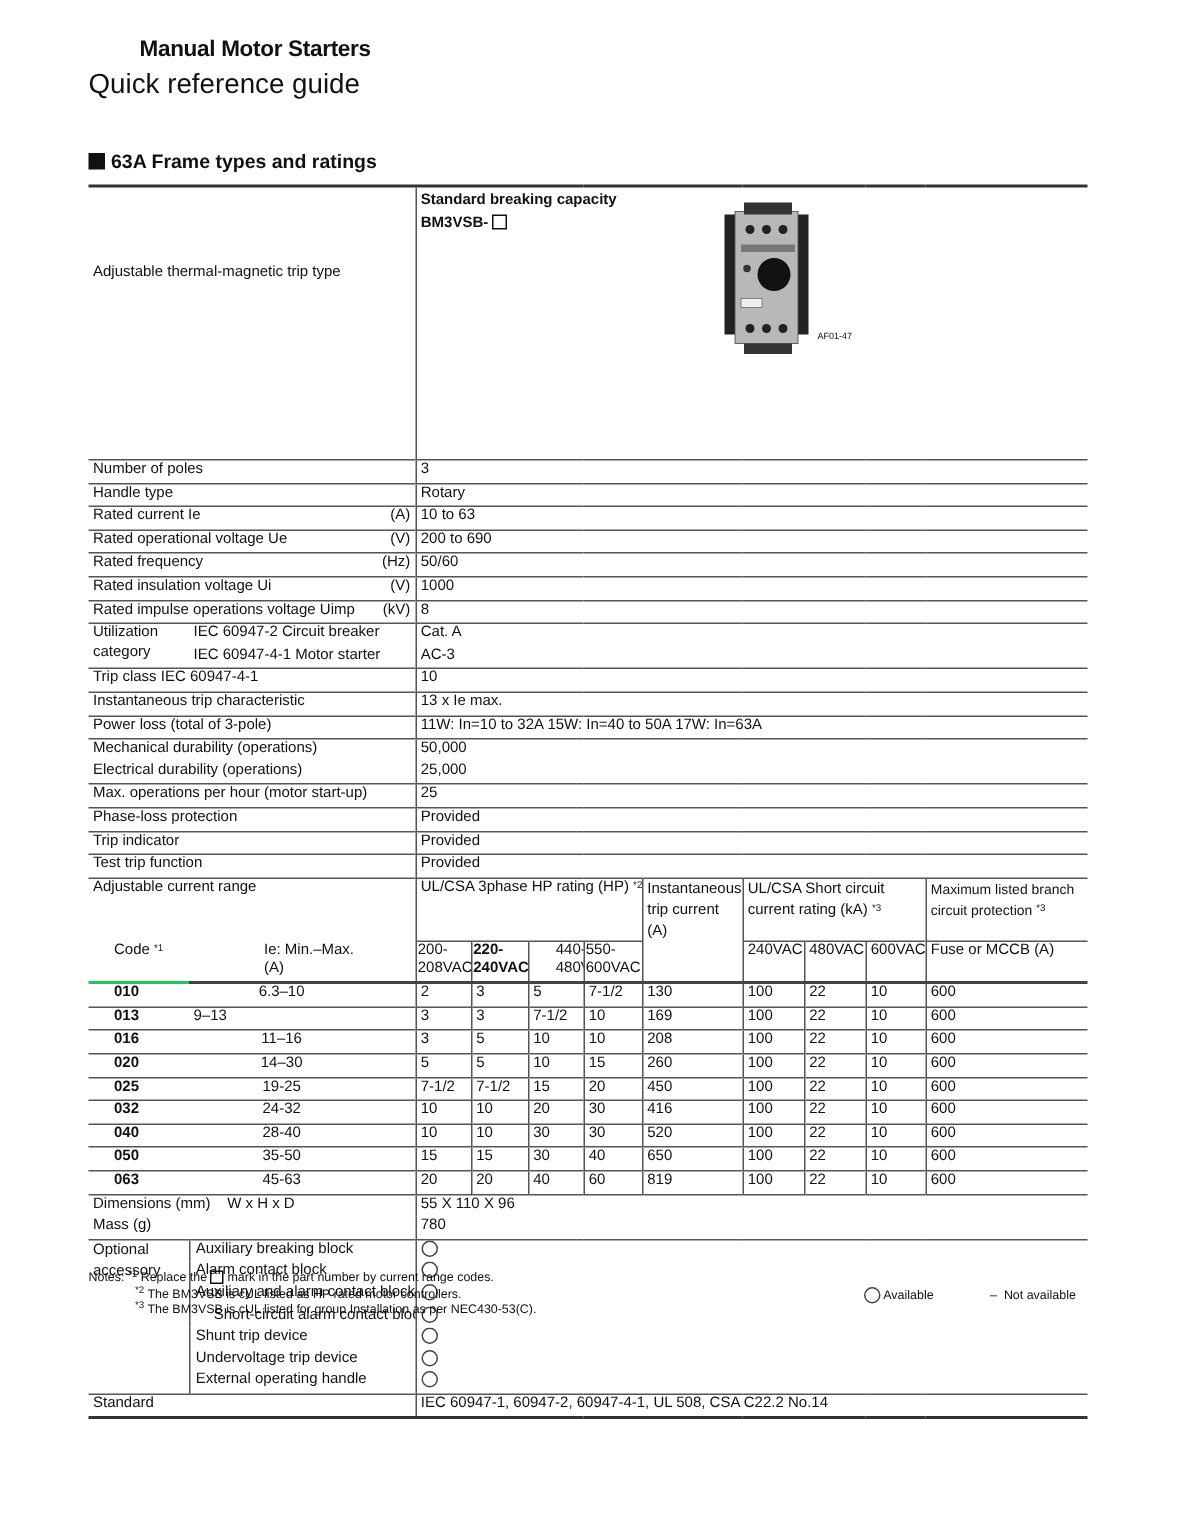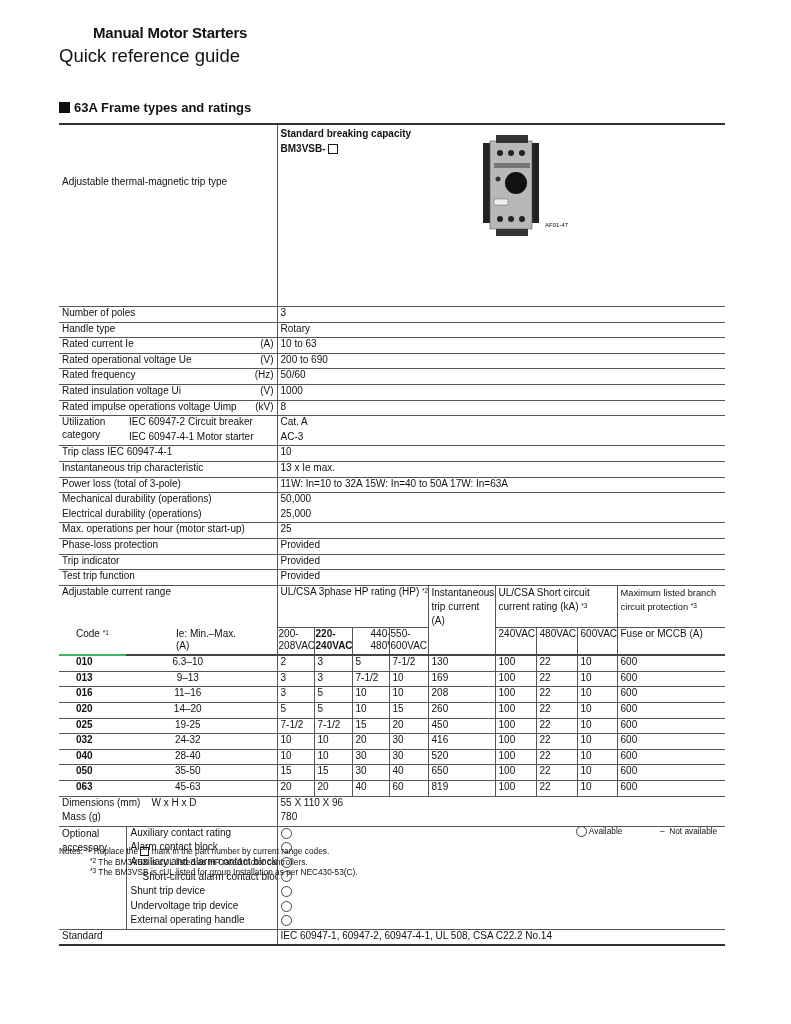--- a/index.html
+++ b/index.html
@@ -14,21 +14,21 @@
   .bottom-border { border-bottom:2px solid #333 !important; }
   .vl { border-left:1px solid #555; }
   .unit { float:right; }
   .bold { font-weight:bold; }
   .nob { border-top:none !important; }
   .sym-box { display:inline-block; width:8px; height:8px; border:1px solid #111; vertical-align:middle; margin-left:2px; }
   .circle { display:inline-block; width:9px; height:9px; border:1px solid #444; border-radius:50%; vertical-align:middle; }
   .sup { font-size:6.5px; vertical-align:top; position:relative; top:-1px; }
   .notes { position:absolute; left:59px; top:846px; font-size:8.3px; line-height:10.6px; }
   .notes .ind { padding-left:31px; }
-  .legend { position:absolute; top:826px; font-size:8.3px; }
+  .legend { position:absolute; top:858px; font-size:8.3px; }
   .photo { position:absolute; left:480px; top:133px; width:60px; height:105px; }
   .afcode { position:absolute; left:545px; top:222px; font-size:6px; }
 </style>
 </head>
 <body>
 
 <div class="title">Manual Motor Starters</div>
 <div class="subtitle">Quick reference guide</div>
 <div class="section">
   <span class="sq"></span>
@@ -164,21 +164,21 @@
         <td class="vl">5</td>
         <td class="vl">7-1/2</td>
       <td class="vl">130</td>
       <td class="vl">100</td>
         <td class="vl">22</td>
         <td class="vl">10</td>
       <td class="vl">600</td>
     </tr>
       <tr style="">
       <td class="bold" style="padding-left:17px;">013</td>
-      <td colspan="2" style="text-align:center;padding-right:30px;">9–13</td>
+      <td colspan="2" style="text-align:left;padding-right:30px;">9–13</td>
       <td class="vl">3</td>
         <td class="vl">3</td>
         <td class="vl">7-1/2</td>
         <td class="vl">10</td>
       <td class="vl">169</td>
       <td class="vl">100</td>
         <td class="vl">22</td>
         <td class="vl">10</td>
       <td class="vl">600</td>
     </tr>
@@ -190,21 +190,21 @@
         <td class="vl">10</td>
         <td class="vl">10</td>
       <td class="vl">208</td>
       <td class="vl">100</td>
         <td class="vl">22</td>
         <td class="vl">10</td>
       <td class="vl">600</td>
     </tr>
       <tr style="">
       <td class="bold" style="padding-left:17px;">020</td>
-      <td colspan="2" style="text-align:center;padding-right:30px;">14–20</td>
+      <td colspan="2" style="text-align:center;padding-right:30px;">14–30</td>
       <td class="vl">5</td>
         <td class="vl">5</td>
         <td class="vl">10</td>
         <td class="vl">15</td>
       <td class="vl">260</td>
       <td class="vl">100</td>
         <td class="vl">22</td>
         <td class="vl">10</td>
       <td class="vl">600</td>
     </tr>
@@ -276,21 +276,21 @@
       <tr>
     <td colspan="3"><span>Dimensions (mm)</span>&nbsp;&nbsp;&nbsp;&nbsp;<span>W x H x D</span></td>
     <td colspan="9" class="vl">55 X 110 X 96</td>
       </tr>
       <tr>
     <td colspan="3" class="nob">Mass (g)</td>
     <td colspan="9" class="vl nob">780</td>
       </tr>
       <tr>
         <td rowspan="7" style="line-height:14.6px;"><span>Optional</span><br><span>accessory</span></td>
-      <td colspan="2" class="vl " style="padding-left:4px;">Auxiliary contact rating</td>
+      <td colspan="2" class="vl " style="padding-left:4px;">Auxiliary breaking block</td>
       <td colspan="9" class="vl "><span class="circle"></span></td>
       </tr>
       <tr>
       <td colspan="2" class="vl nob" style="padding-left:4px;margin-left:23px;">Alarm contact block</td>
       <td colspan="9" class="vl nob"><span class="circle"></span></td>
       </tr>
       <tr>
       <td colspan="2" class="vl nob" style="padding-left:4px;">Auxiliary and alarm contact block</td>
       <td colspan="9" class="vl nob"><span class="circle"></span></td>
       </tr>

